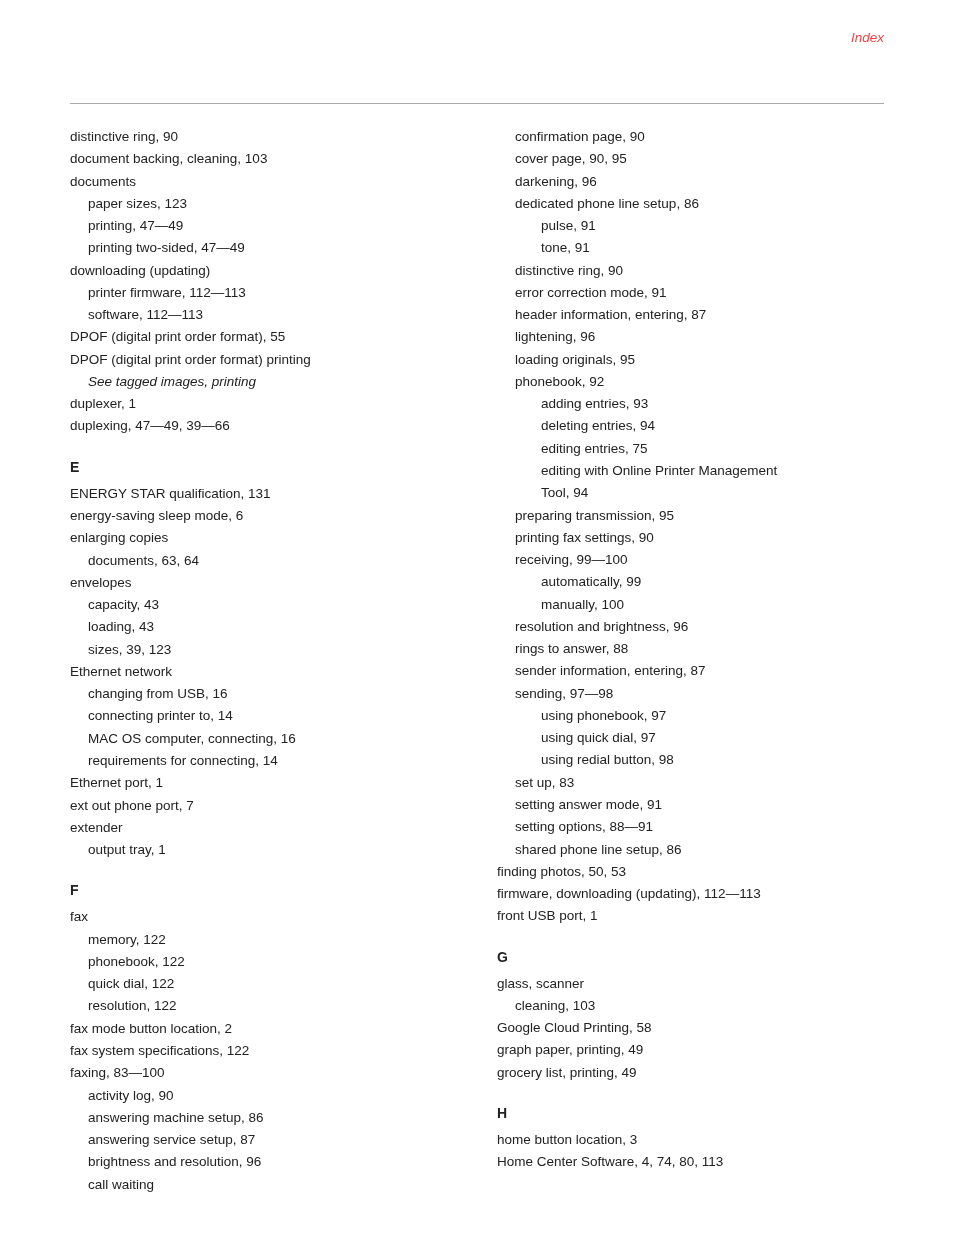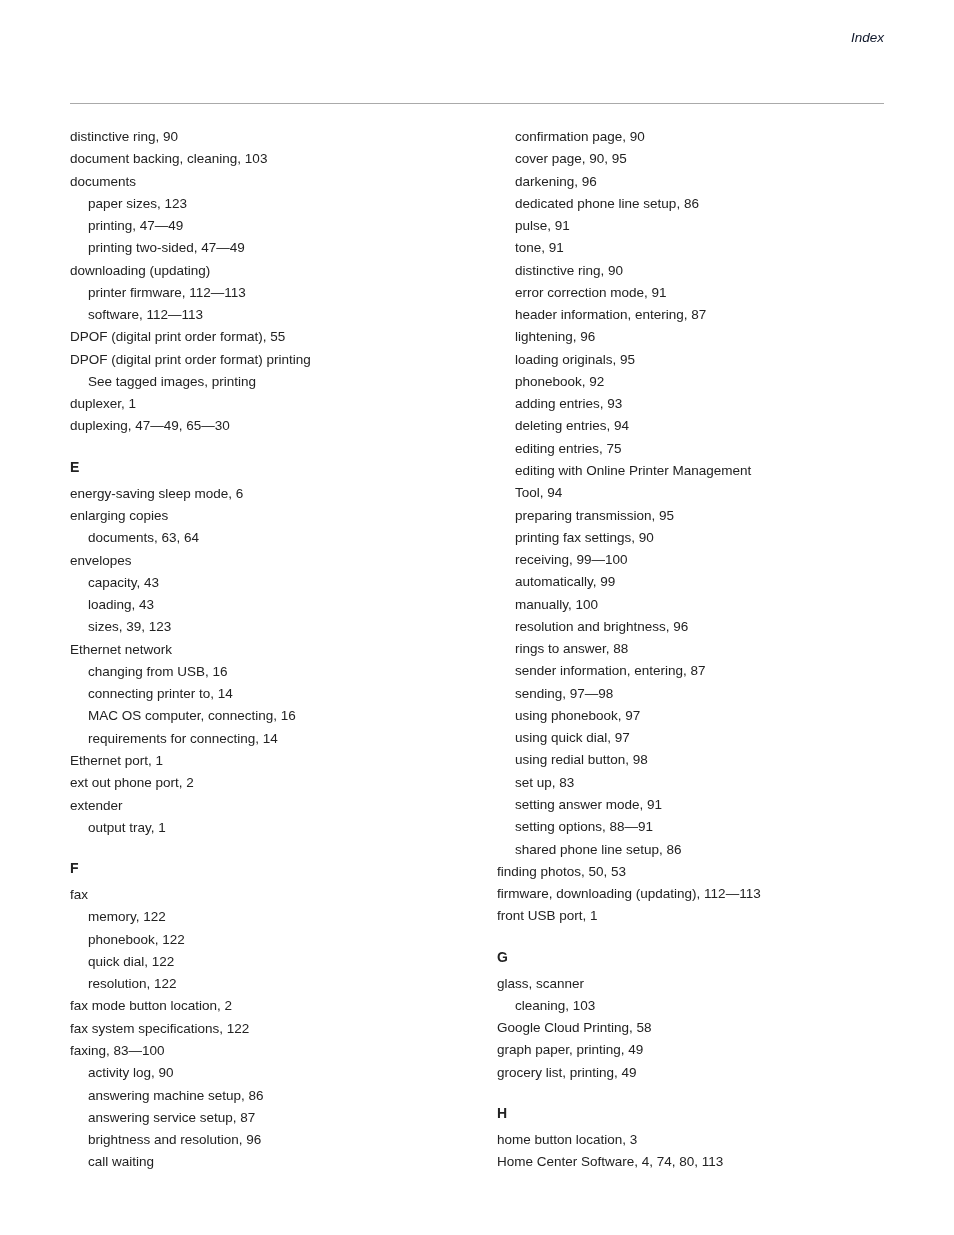--- a/index.html
+++ b/index.html
@@ -17,21 +17,21 @@
       min-height: 1235px;
       padding: 55px 70px 60px 70px;
       position: relative;
     }
     .header {
       position: absolute;
       top: 30px;
       right: 70px;
       font-style: italic;
       font-size: 13.5px;
-      color: #0f172a;
+      color: #ef4444;
     }
     .top-rule {
       border: none;
       border-top: 1px solid #aaa;
       margin-bottom: 22px;
       margin-top: 48px;
     }
     .columns {
       display: flex;
       gap: 40px;
@@ -46,21 +46,21 @@
       margin-top: 18px;
       margin-bottom: 4px;
     }
     .entry {
       margin-left: 0;
     }
     .sub1 {
       margin-left: 18px;
     }
     .sub2 {
-      margin-left: 18px;
+      margin-left: 44px;
     }
   </style>
 </head>
 <body>
 
 <div class="page">
 
   <div class="header">
     <span>Index</span>
   </div>
@@ -73,38 +73,39 @@
         <div class="entry">document backing, cleaning, 103</div>
         <div class="entry">documents</div>
         <div class="sub1">paper sizes, 123</div>
         <div class="sub1">printing, 47—49</div>
         <div class="sub1">printing two-sided, 47—49</div>
         <div class="entry">downloading (updating)</div>
         <div class="sub1">printer firmware, 112—113</div>
         <div class="sub1">software, 112—113</div>
         <div class="entry">DPOF (digital print order format), 55</div>
         <div class="entry">DPOF (digital print order format) printing</div>
-        <div class="sub1" style="">See tagged images, printing</div>
+        <div class="sub1" style="font-style: italic;">See tagged images, printing</div>
         <div class="entry">duplexer, 1</div>
-        <div class="entry">duplexing, 47—49, 65—30</div>
+        <div class="entry">duplexing, 47—49, 39—66</div>
         <div class="section-letter">E</div>
+        <div class="entry">ENERGY STAR qualification, 131</div>
         <div class="entry">energy-saving sleep mode, 6</div>
         <div class="entry">enlarging copies</div>
         <div class="sub1">documents, 63, 64</div>
         <div class="entry">envelopes</div>
         <div class="sub1">capacity, 43</div>
         <div class="sub1">loading, 43</div>
         <div class="sub1">sizes, 39, 123</div>
         <div class="entry">Ethernet network</div>
         <div class="sub1">changing from USB, 16</div>
         <div class="sub1">connecting printer to, 14</div>
         <div class="sub1">MAC OS computer, connecting, 16</div>
         <div class="sub1">requirements for connecting, 14</div>
         <div class="entry">Ethernet port, 1</div>
-        <div class="entry">ext out phone port, 2</div>
+        <div class="entry">ext out phone port, 7</div>
         <div class="entry">extender</div>
         <div class="sub1">output tray, 1</div>
         <div class="section-letter">F</div>
         <div class="entry">fax</div>
         <div class="sub1">memory, 122</div>
         <div class="sub1">phonebook, 122</div>
         <div class="sub1">quick dial, 122</div>
         <div class="sub1">resolution, 122</div>
         <div class="entry">fax mode button location, 2</div>
         <div class="entry">fax system specifications, 122</div>

